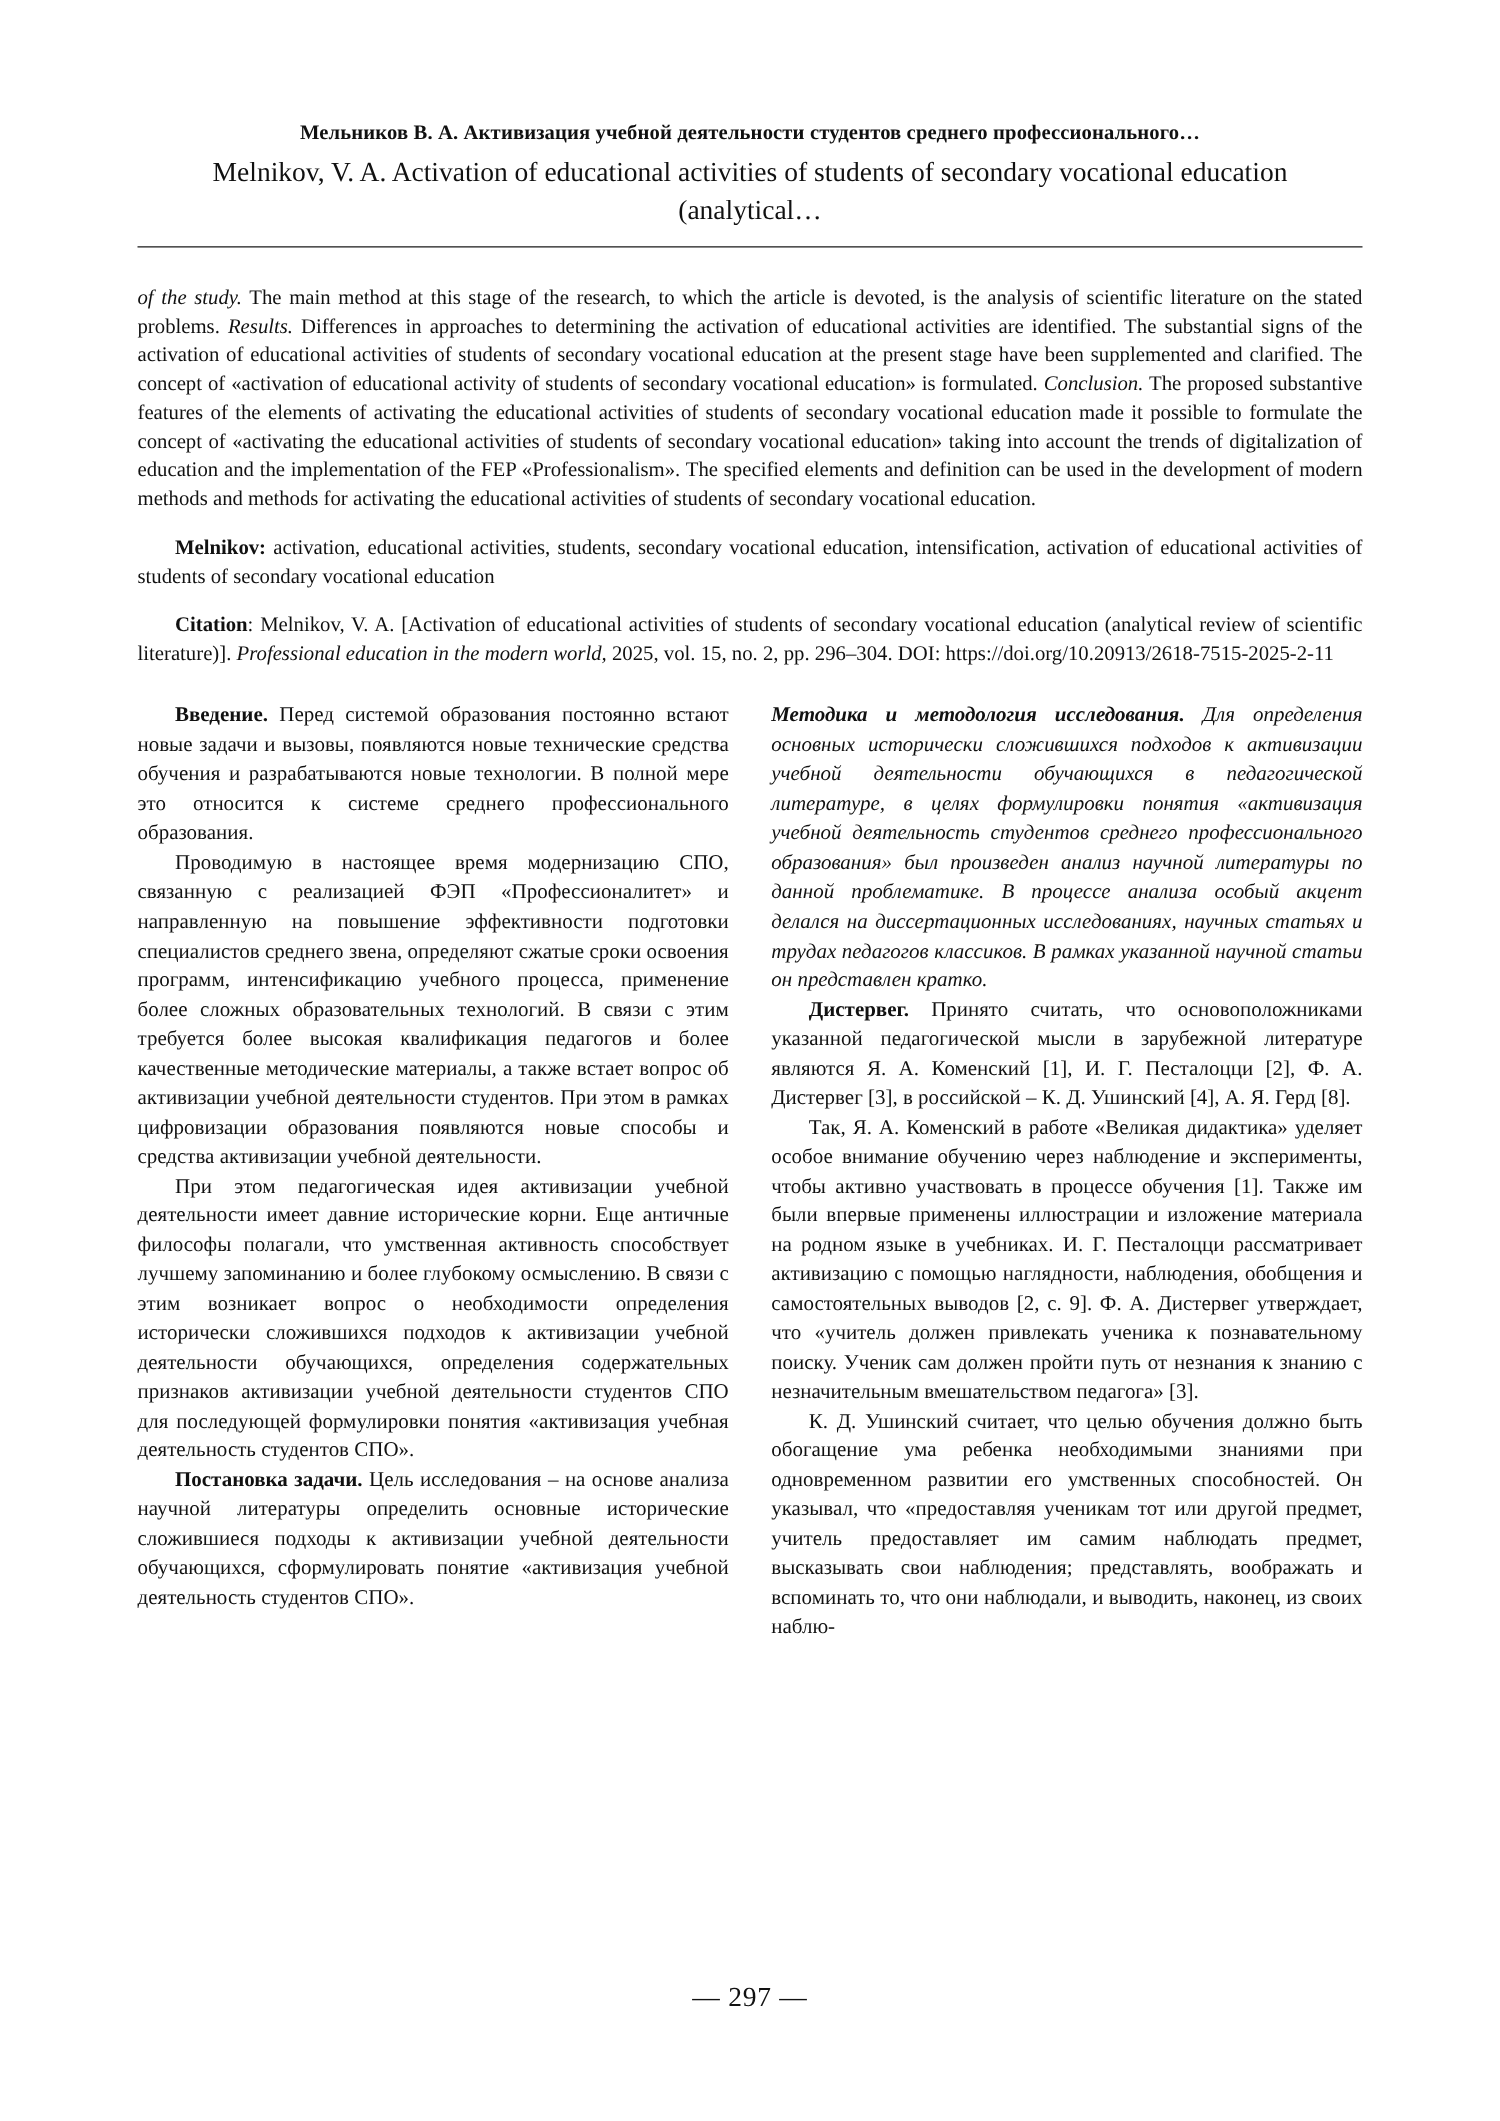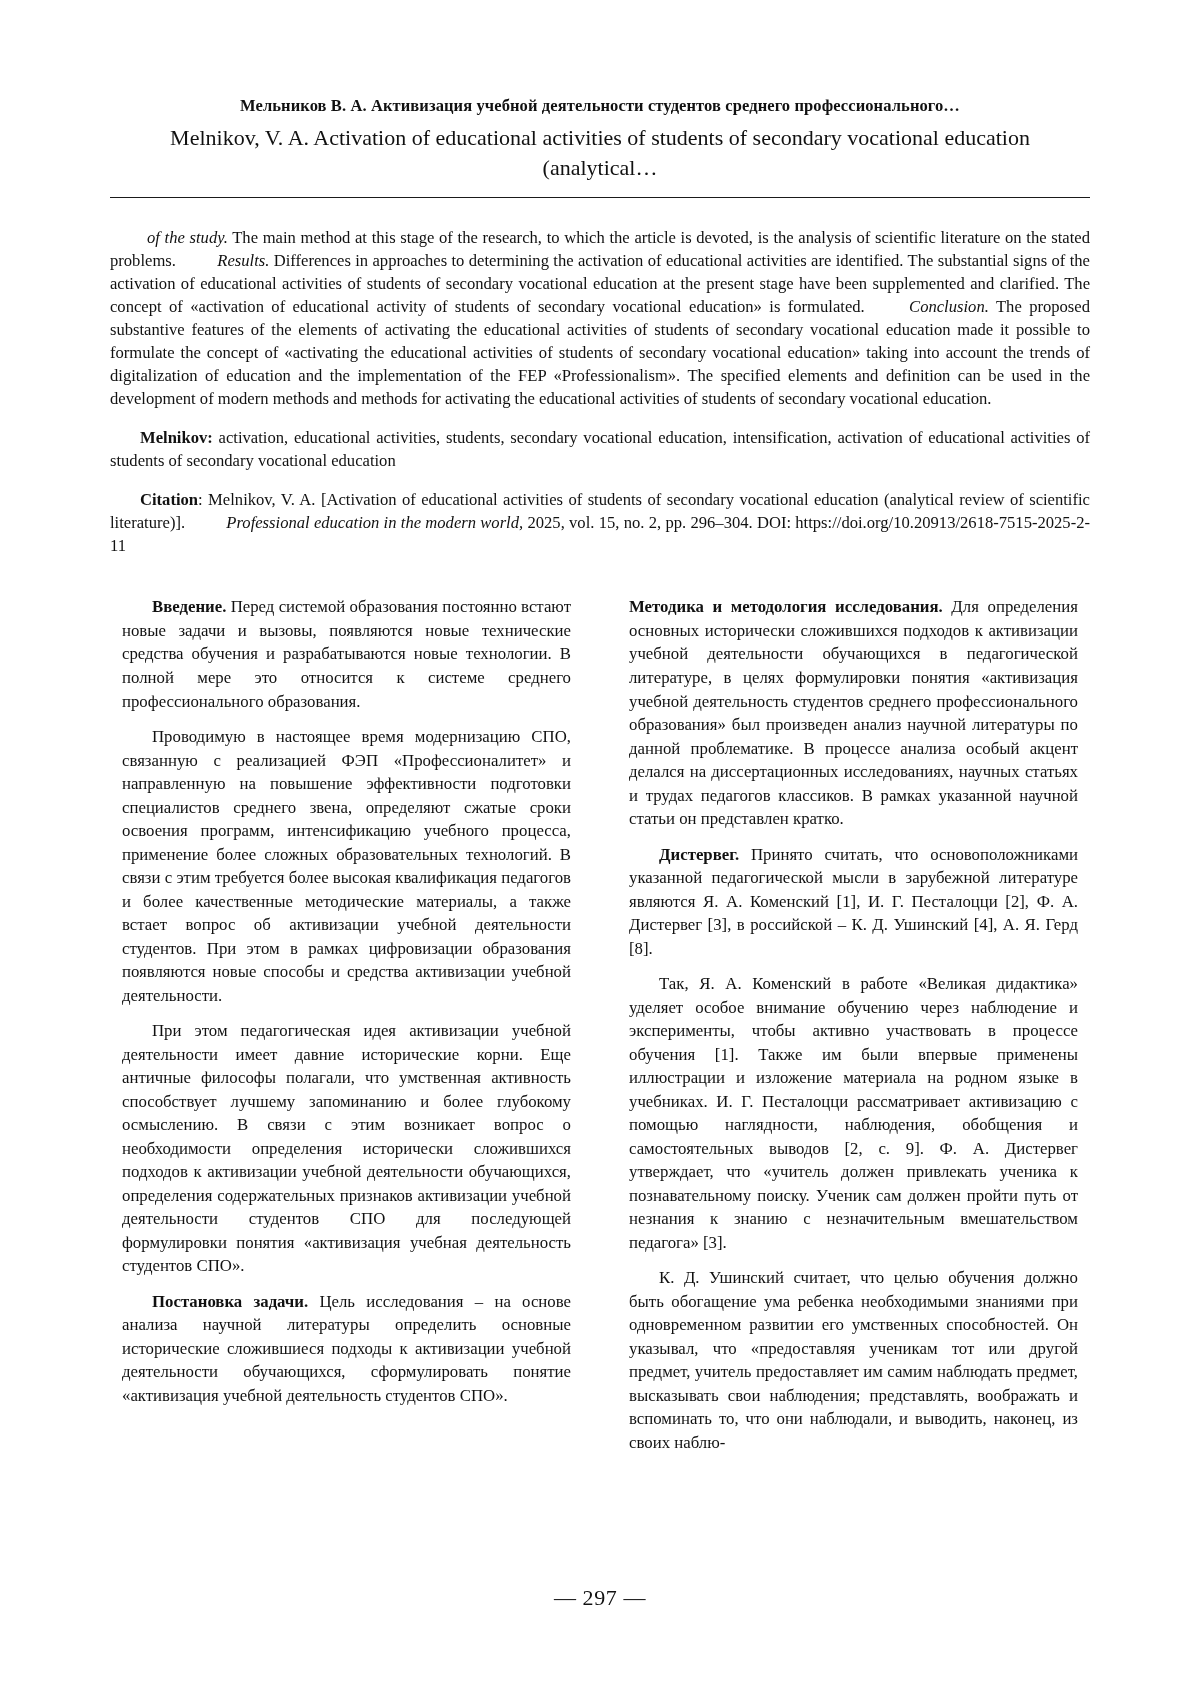--- a/index.html
+++ b/index.html
@@ -46,40 +46,40 @@
     margin-top: 28px;
     font-size: 16.6px;
     line-height: 1.39;
     text-align: justify;
     text-justify: inter-word;
     hyphens: manual;
   }
   .abstract p { margin: 0; }
   .abstract p + p { margin-top: 16px; }
   .abstract .indent { text-indent: 30px; }
-  .it { font-style: italic; margin-left: 37px; }
+  .it { font-style: italic; }
   .bd { font-weight: bold; }
   
   .columns {
     margin-top: 26px;
     display: flex;
     gap: 34px;
   }
   .col {
     width: 473px;
     font-size: 16.8px;
     line-height: 1.40;
     text-align: justify;
     text-justify: inter-word;
   }
   .col p {
-    margin: 12px;
+    margin: 0;
     text-indent: 30px;
   }
-  .col p.noindent { text-indent: 0; }
+  .col p.noindent { text-indent: 0; font-style: italic; }
   
   .folio {
     position: absolute;
     left: 0;
     right: 0;
     bottom: 48px;
     text-align: center;
     font-size: 22px;
     letter-spacing: 0.6px;
   }

